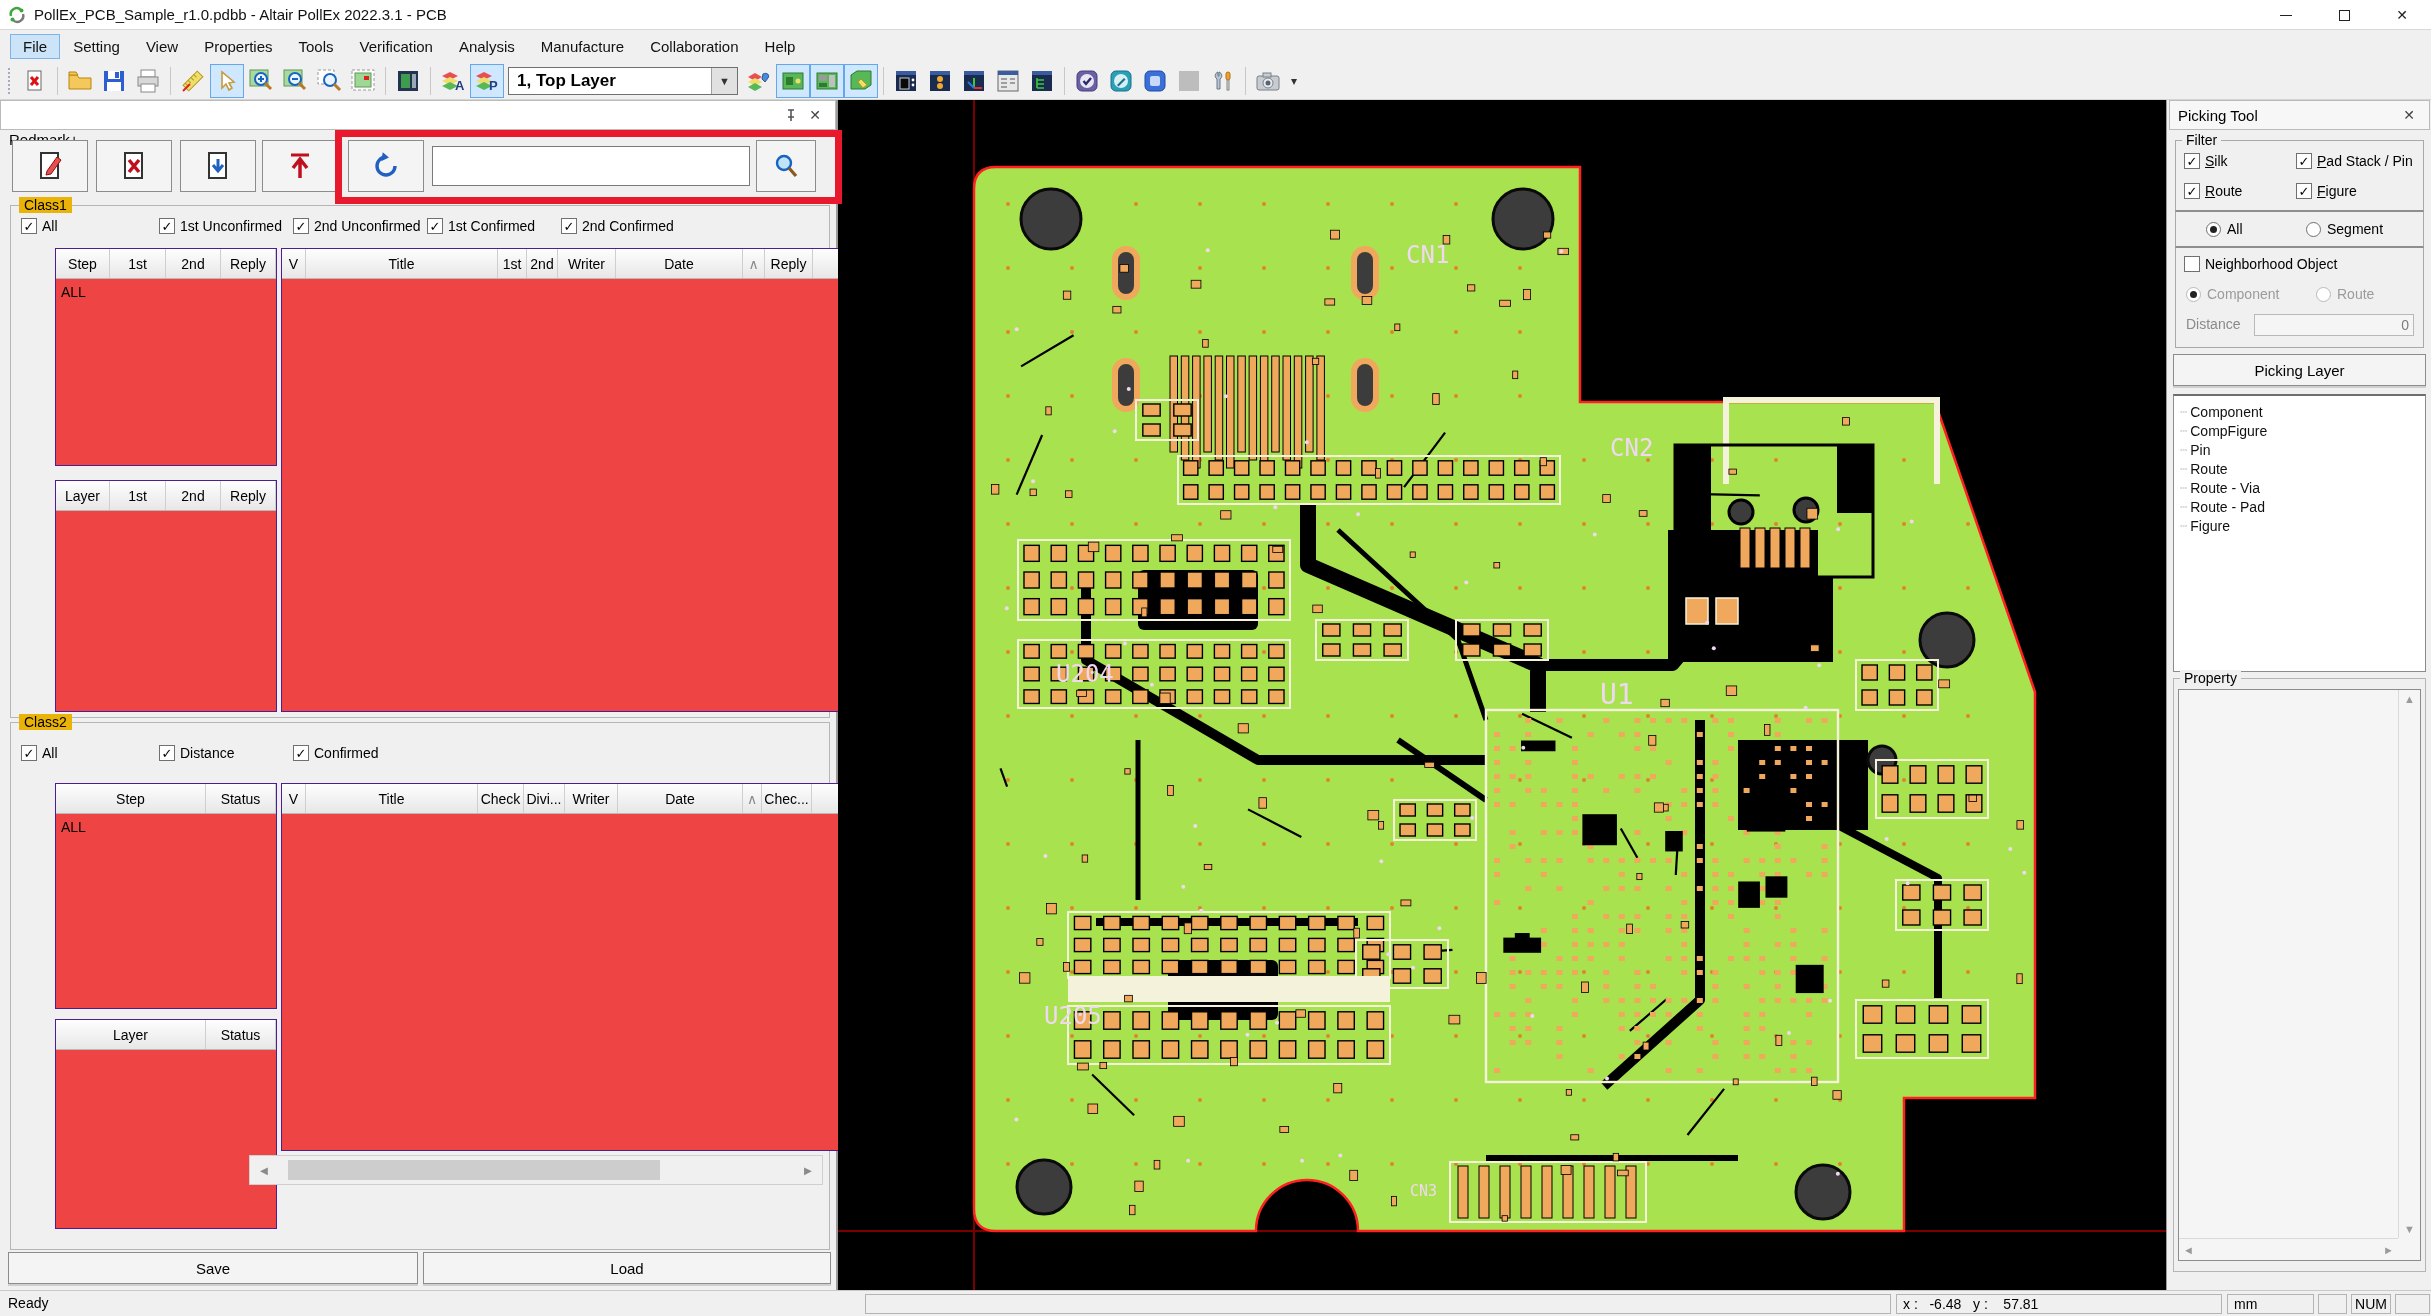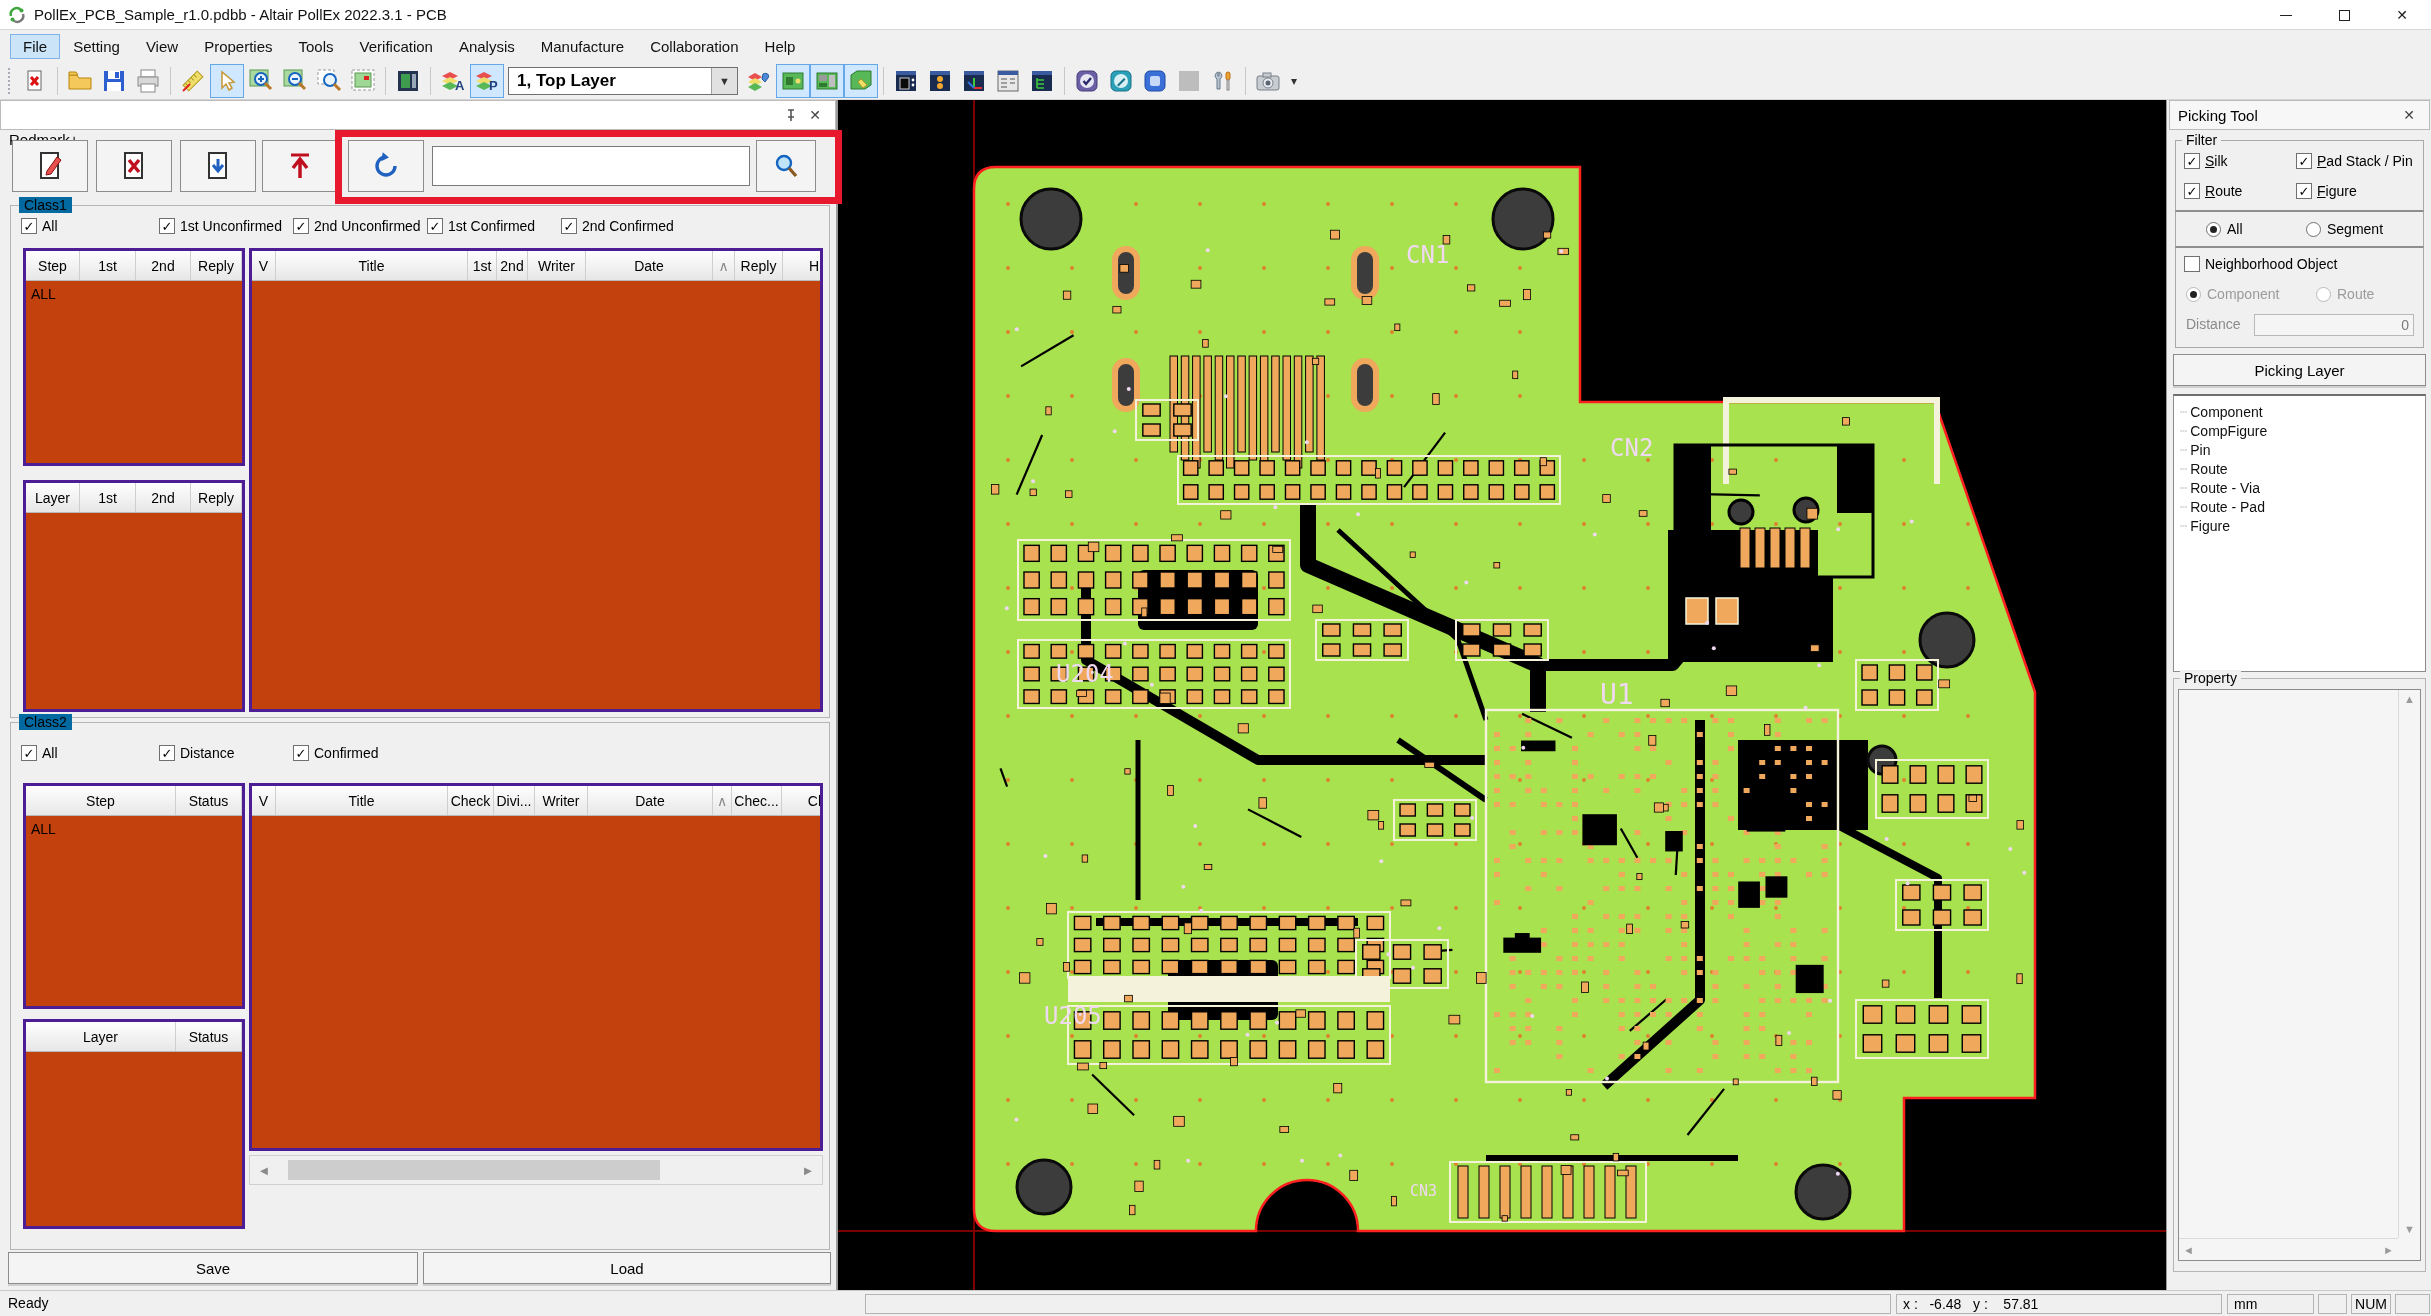--- a/index.html
+++ b/index.html
@@ -37,30 +37,30 @@
   #redmark-header { position:absolute; left:0; top:0; width:836px; height:30px; background:#FFFFFF; border:1px solid #BBB; display:flex; align-items:center; padding:0 8px; }
   #redmark-header .hdr-title { flex:1; font-size:15px;margin-top:48px; }
   .hdr-ico { width:24px; height:22px; display:flex; align-items:center; justify-content:center; color:#444; font-size:14px; }
 
   .rm-btn { position:absolute; top:40px; width:76px; height:52px; background:#F4F4F4; border:1px solid #8C8C8C; display:flex; align-items:center; justify-content:center; }
   #rm-refresh { left:348px; } #rm-search-btn { left:756px; width:60px; }
   #rm-search-input { position:absolute; left:432px; top:46px; width:318px; height:40px; border:1px solid #7A7A7A; background:#FFF; font-size:15px; padding:0 6px; }
   #annotation-highlight { position:absolute; left:335px; top:30px; width:507px; height:74px; border:7px solid #E8192C; pointer-events:none; z-index:50; }
 
   .groupbox { position:absolute; border:1px solid #B5B5B5; }
-  .groupbox .legend { position:absolute; top:-9px; left:8px; background:#0369a1; padding:0 5px; font-size:14px; }
+  .groupbox .legend { position:absolute; top:-9px; left:8px; background:#eab308; padding:0 5px; font-size:14px; }
   .cbrow { position:absolute; display:flex; align-items:center; }
   .cb { display:flex; align-items:center; margin-right:0; font-size:14px; }
   .cb .box { width:16px; height:16px; background:#FFF; border:1px solid #707070; display:flex; align-items:center; justify-content:center; font-size:13px; line-height:13px; color:#000; margin-right:5px; }
   .radio { display:flex; align-items:center; font-size:14px; }
   .radio .rb { width:15px; height:15px; border-radius:50%; background:#FFF; border:1px solid #707070; margin-right:6px; position:relative; }
   .radio.on .rb::after { content:""; position:absolute; left:3px; top:3px; width:7px; height:7px; border-radius:50%; background:#222; }
   .radio.dis { color:#9B9B9B; } .radio.dis .rb { border-color:#B9B9B9; }
 
-  .tablebox { position:absolute; background:#c2410c; border:3px solid #4c1d95; overflow:hidden; }
+  .tablebox { position:absolute; background:#ef4444; border:1px solid #4c1d95; overflow:hidden;margin-left:32px; }
   .thead { display:flex; height:30px; border-bottom:1px solid #B9B9B9; }
   .th { background:linear-gradient(#FEFEFE,#E7E7E7); border-right:1px solid #CFCFCF; display:flex; align-items:center; justify-content:center; font-size:14px; height:100%; flex:none; }
   .sortmark { color:#8A8A8A; }
   .trow { height:26px; display:flex; align-items:center; padding-left:5px; font-size:14px; }
 
   .hscroll { position:absolute; height:30px; background:#F0F0F0; border:1px solid #CFCFCF; display:flex; align-items:center; }
   .hscroll .arr { width:28px; height:100%; display:flex; align-items:center; justify-content:center; color:#8A8A8A; font-size:13px; }
   .hscroll .track { flex:1; height:100%; position:relative; }
   .hscroll .thumb { position:absolute; left:2%; top:4px; height:20px; width:72%; background:#CDCDCD; }
 

